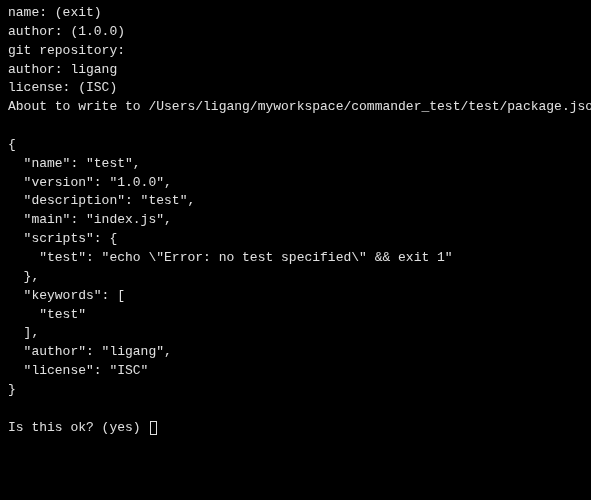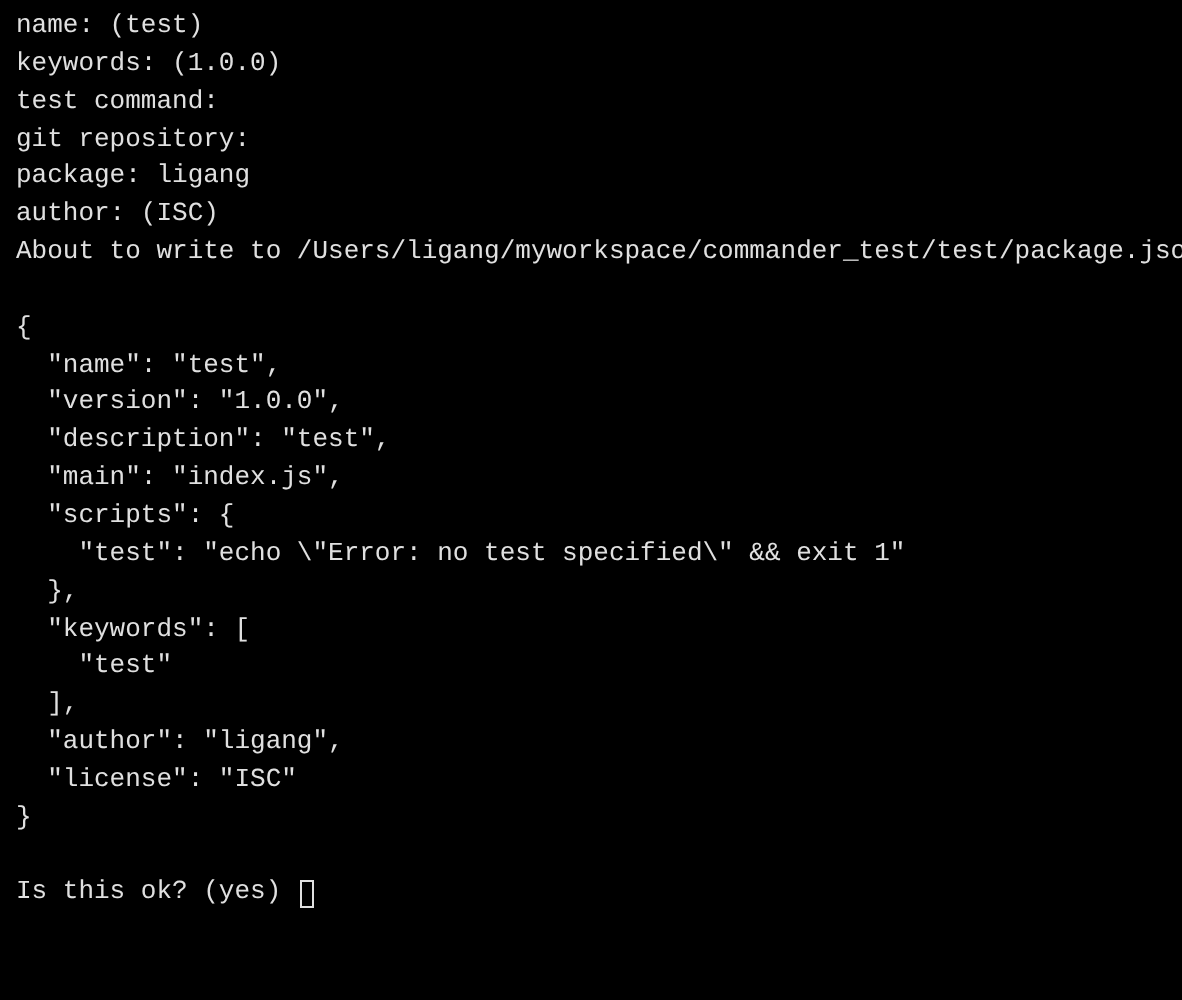--- a/index.html
+++ b/index.html
@@ -33,26 +33,25 @@
       height: 14px;
       border: 1px solid #e0e0e0;
       margin-left: 2px;
       vertical-align: middle;
     }
   </style>
 </head>
 <body>
 
 <div>
-  <div class="line">name: (test)</div>
-  <div class="line">keywords: (1.0.0)</div>
-  <div class="line">test command:</div>
+  <div class="line">name: (exit)</div>
+  <div class="line">author: (1.0.0)</div>
   <div class="line">git repository:</div>
-  <div class="line">package: ligang</div>
-  <div class="line">author: (ISC)</div>
+  <div class="line">author: ligang</div>
+  <div class="line">license: (ISC)</div>
   <div class="line">About to write to /Users/ligang/myworkspace/commander_test/test/package.json:</div>
   <div class="line"></div>
 
   <div class="line">{</div>
   <div class="line">  "name": "test",</div>
   <div class="line">  "version": "1.0.0",</div>
   <div class="line">  "description": "test",</div>
   <div class="line">  "main": "index.js",</div>
   <div class="line">  "scripts": {</div>
   <div class="line">    "test": "echo \"Error: no test specified\" &amp;&amp; exit 1"</div>

